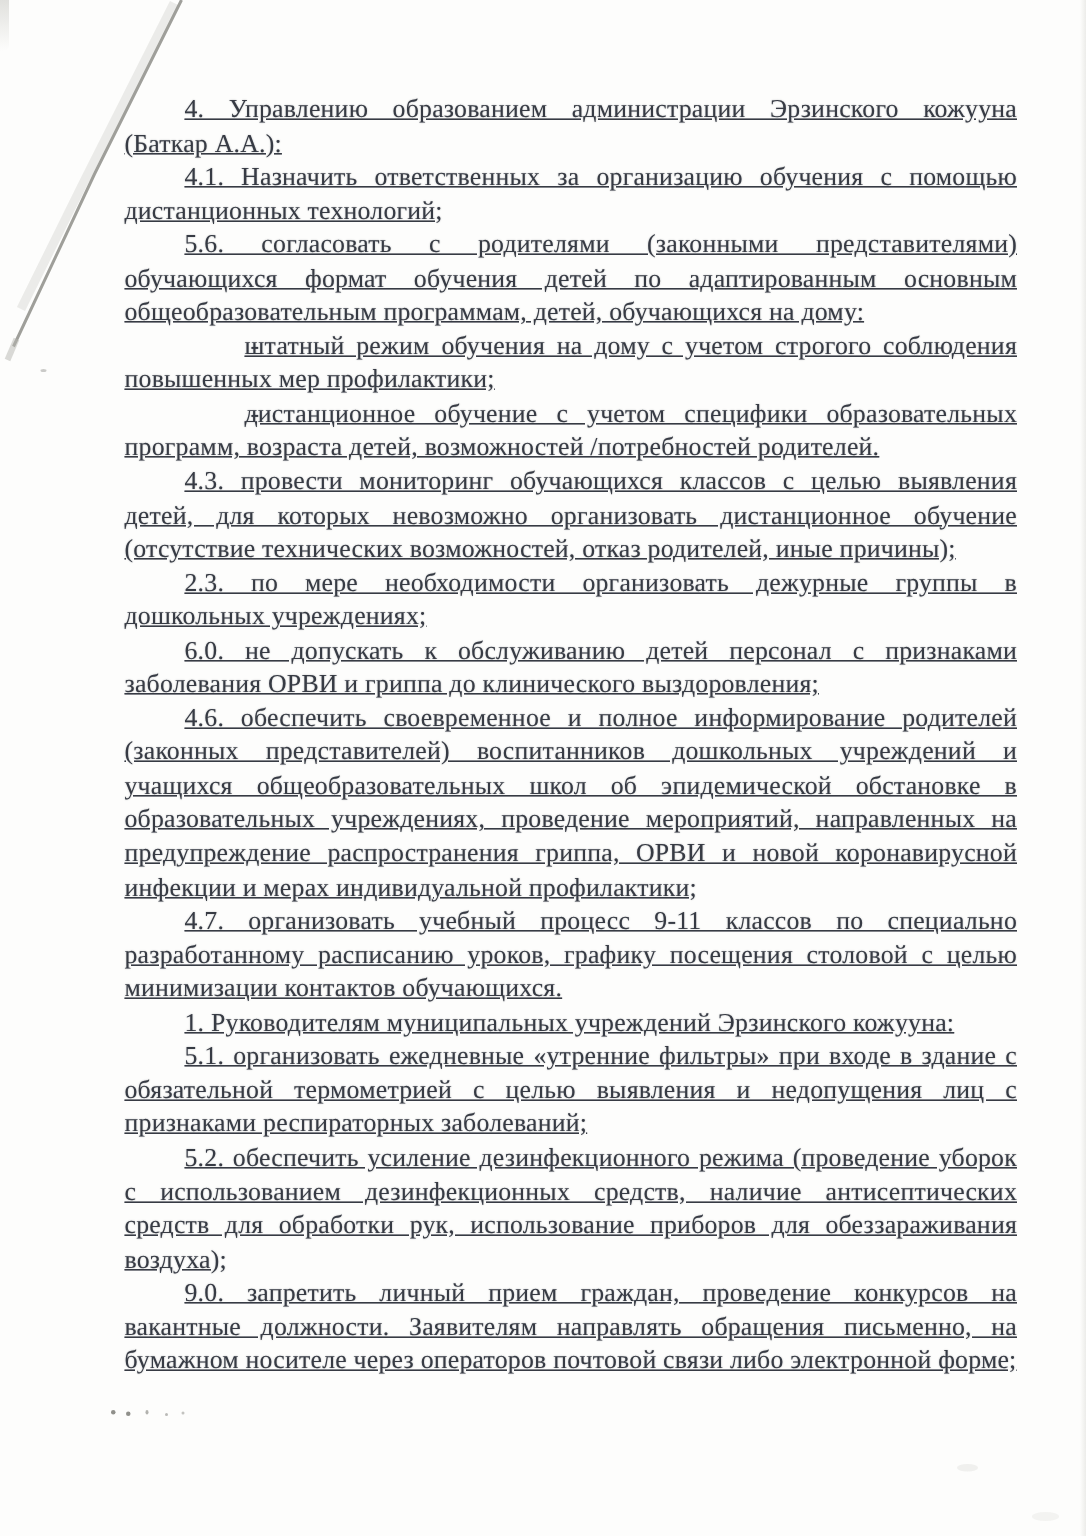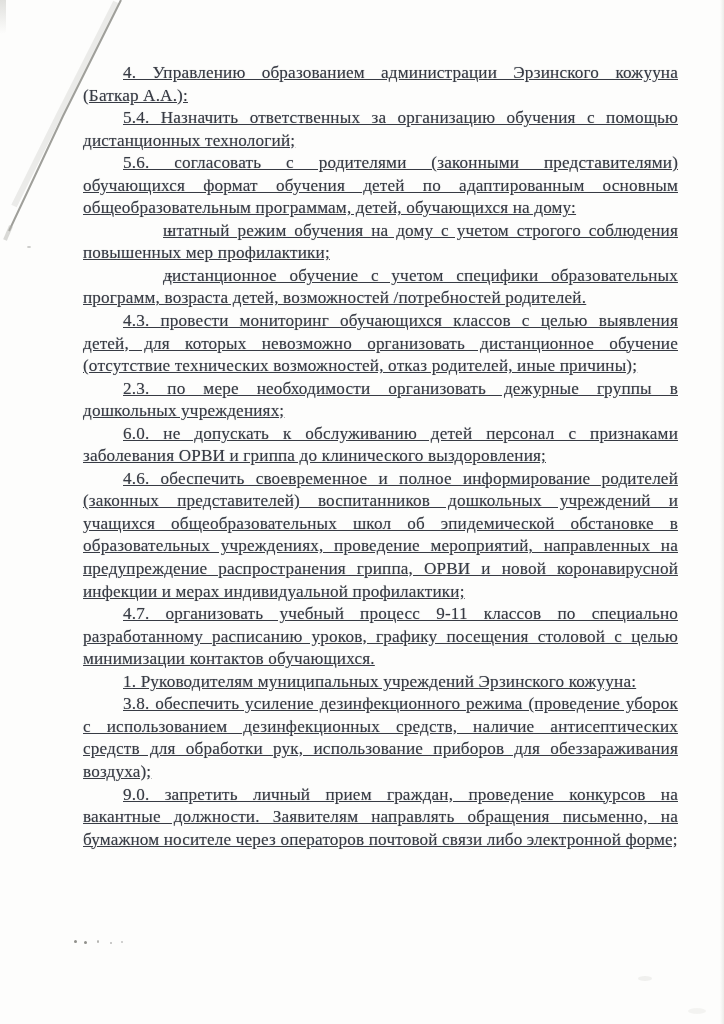--- a/index.html
+++ b/index.html
@@ -97,27 +97,28 @@
     <span class="speck" style="left:97px; top:940px; width:2px; height:3px; opacity:.45;"></span>
     <span class="speck" style="left:110px; top:942px; width:2px; height:2px; opacity:.4;"></span>
     <span class="speck" style="left:121px; top:941px; width:2px; height:2px; opacity:.35;"></span>
     <span class="speck" style="left:27px; top:246px; width:4px; height:2px; opacity:.3;"></span>
     <span class="smudge" style="left:638px; top:976px; width:14px; height:5px;"></span>
     <span class="smudge" style="left:688px; top:1008px; width:18px; height:6px; opacity:.6;"></span>
   </div>
 
   <div class="text-block" id="paragraphs">
       <p>4. Управлению образованием администрации Эрзинского кожууна (Баткар А.А.):</p>
-      <p>5.4. Назначить ответственных за организацию обучения с помощью дистанционных технологий;</p>
+      <p>4.1. Назначить ответственных за организацию обучения с помощью дистанционных технологий;</p>
       <p>5.6. согласовать с родителями (законными представителями) обучающихся формат обучения детей по адаптированным основным общеобразовательным программам, детей, обучающихся на дому:</p>
       <p class="dashed"><span class="dash-marker">-</span><span>штатный режим обучения на дому с учетом строгого соблюдения повышенных мер профилактики;</span></p>
       <p class="dashed"><span class="dash-marker">-</span><span>дистанционное обучение с учетом специфики образовательных программ, возраста детей, возможностей /потребностей родителей.</span></p>
       <p>4.3. провести мониторинг обучающихся классов с целью выявления детей, для которых невозможно организовать дистанционное обучение (отсутствие технических возможностей, отказ родителей, иные причины);</p>
       <p>2.3. по мере необходимости организовать дежурные группы в дошкольных учреждениях;</p>
       <p>6.0. не допускать к обслуживанию детей персонал с признаками заболевания ОРВИ и гриппа до клинического выздоровления;</p>
       <p>4.6. обеспечить своевременное и полное информирование родителей (законных представителей) воспитанников дошкольных учреждений и учащихся общеобразовательных школ об эпидемической обстановке в образовательных учреждениях, проведение мероприятий, направленных на предупреждение распространения гриппа, ОРВИ и новой коронавирусной инфекции и мерах индивидуальной профилактики;</p>
       <p>4.7. организовать учебный процесс 9-11 классов по специально разработанному расписанию уроков, графику посещения столовой с целью минимизации контактов обучающихся.</p>
       <p>1. Руководителям муниципальных учреждений Эрзинского кожууна:</p>
-      <p>3.8. обеспечить усиление дезинфекционного режима (проведение уборок с использованием дезинфекционных средств, наличие антисептических средств для обработки рук, использование приборов для обеззараживания воздуха);</p>
+      <p>5.1. организовать ежедневные «утренние фильтры» при входе в здание с обязательной термометрией с целью выявления и недопущения лиц с признаками респираторных заболеваний;</p>
+      <p>5.2. обеспечить усиление дезинфекционного режима (проведение уборок с использованием дезинфекционных средств, наличие антисептических средств для обработки рук, использование приборов для обеззараживания воздуха);</p>
       <p>9.0. запретить личный прием граждан, проведение конкурсов на вакантные должности. Заявителям направлять обращения письменно, на бумажном носителе через операторов почтовой связи либо электронной форме;</p>
     </div>
 
 </div>
 
 </body></html>

